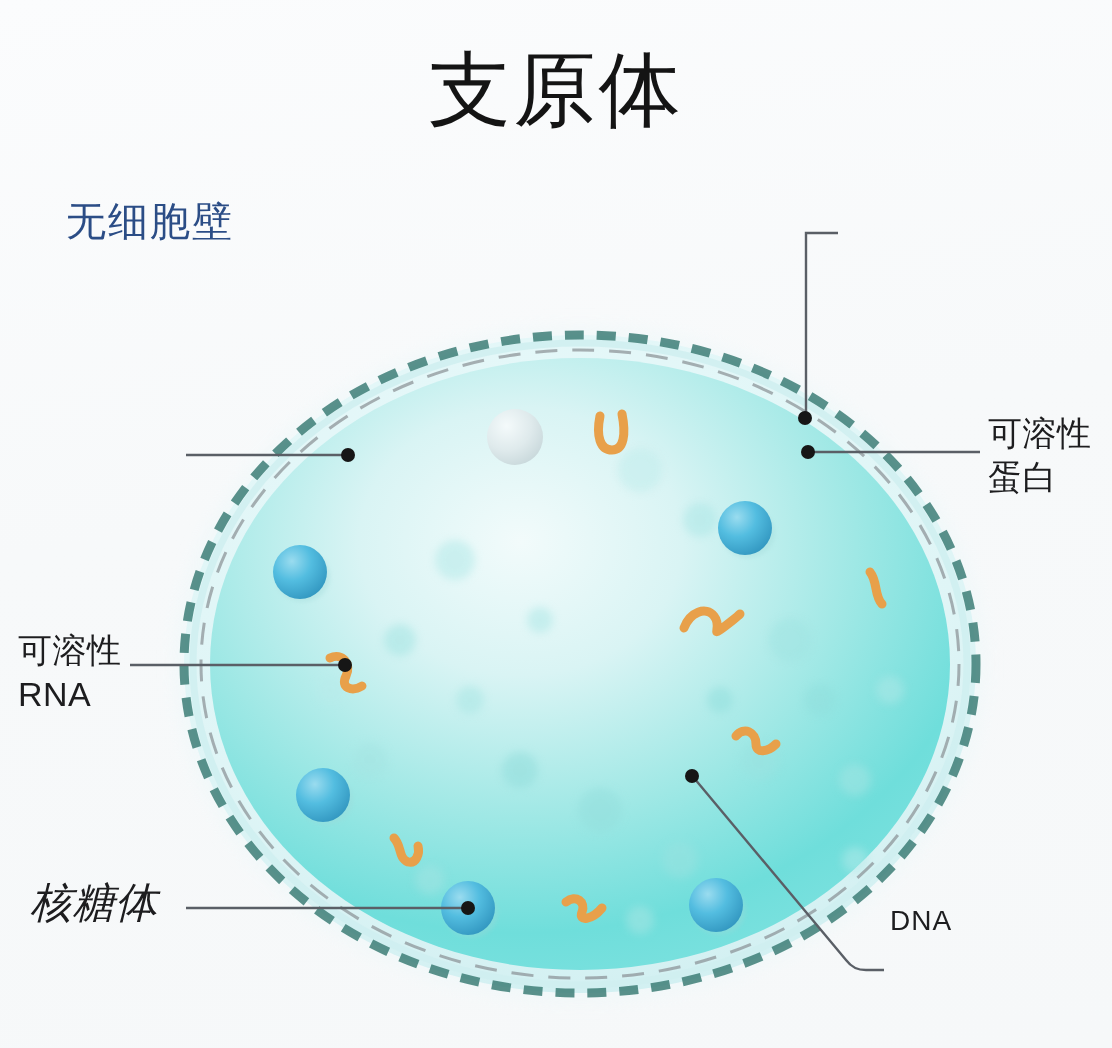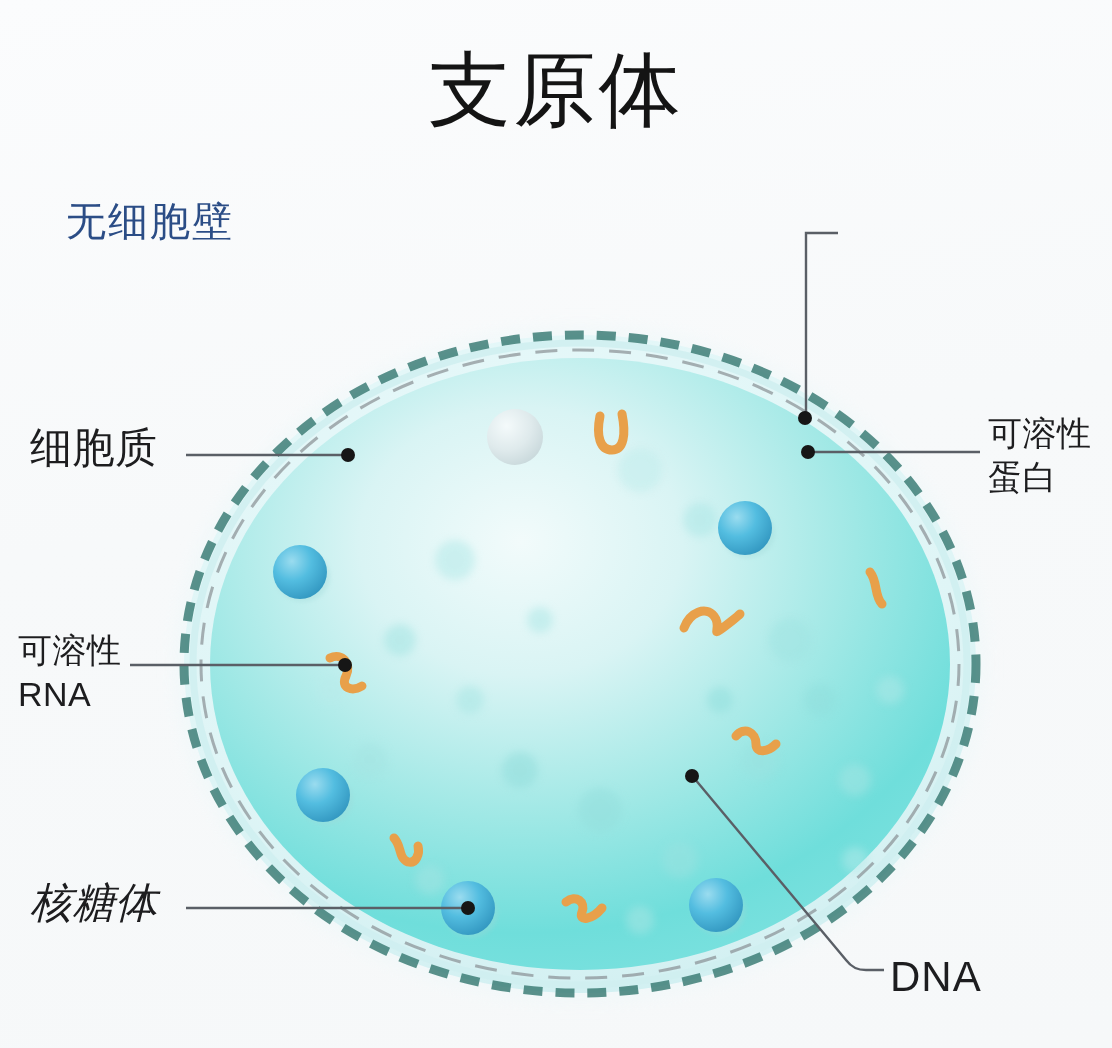--- a/index.html
+++ b/index.html
@@ -71,22 +71,22 @@
     line-height: 1.3;
   }
   #label-ribosome {
     left: 30px;
     top: 878px;
     font-size: 42px;
     font-style: italic;
   }
   #label-dna {
     left: 890px;
-    top: 952px;
-    font-size: 42px;
+    top: 904px;
+    font-size: 28px;
     letter-spacing: 1px;
   }
 </style>
 </head>
 <body>
 
 <div id="stage">
 
   <svg id="diagram-svg" viewBox="0 0 1112 1048">
     <defs>
@@ -254,19 +254,18 @@
       <path d="M 694 778 L 846 960 C 852 968, 858 970, 866 970 L 884 970"></path>
       <circle cx="692" cy="776" r="7" fill="#161616" stroke="none"></circle>
     </g>
   </svg>
 
   <div class="lbl" id="title">支原体</div>
   <div class="lbl" id="subtitle-nowall">无细胞壁</div>
 
   <div class="lbl" id="label-protein">可溶性
 蛋白</div>
-  <div class="lbl" id="label-cytoplasm">细胞质</div>
   <div class="lbl" id="label-rna">可溶性
 RNA</div>
   <div class="lbl" id="label-ribosome">核糖体</div>
   <div class="lbl" id="label-dna">DNA</div>
 
 </div>
 
 </body></html>

